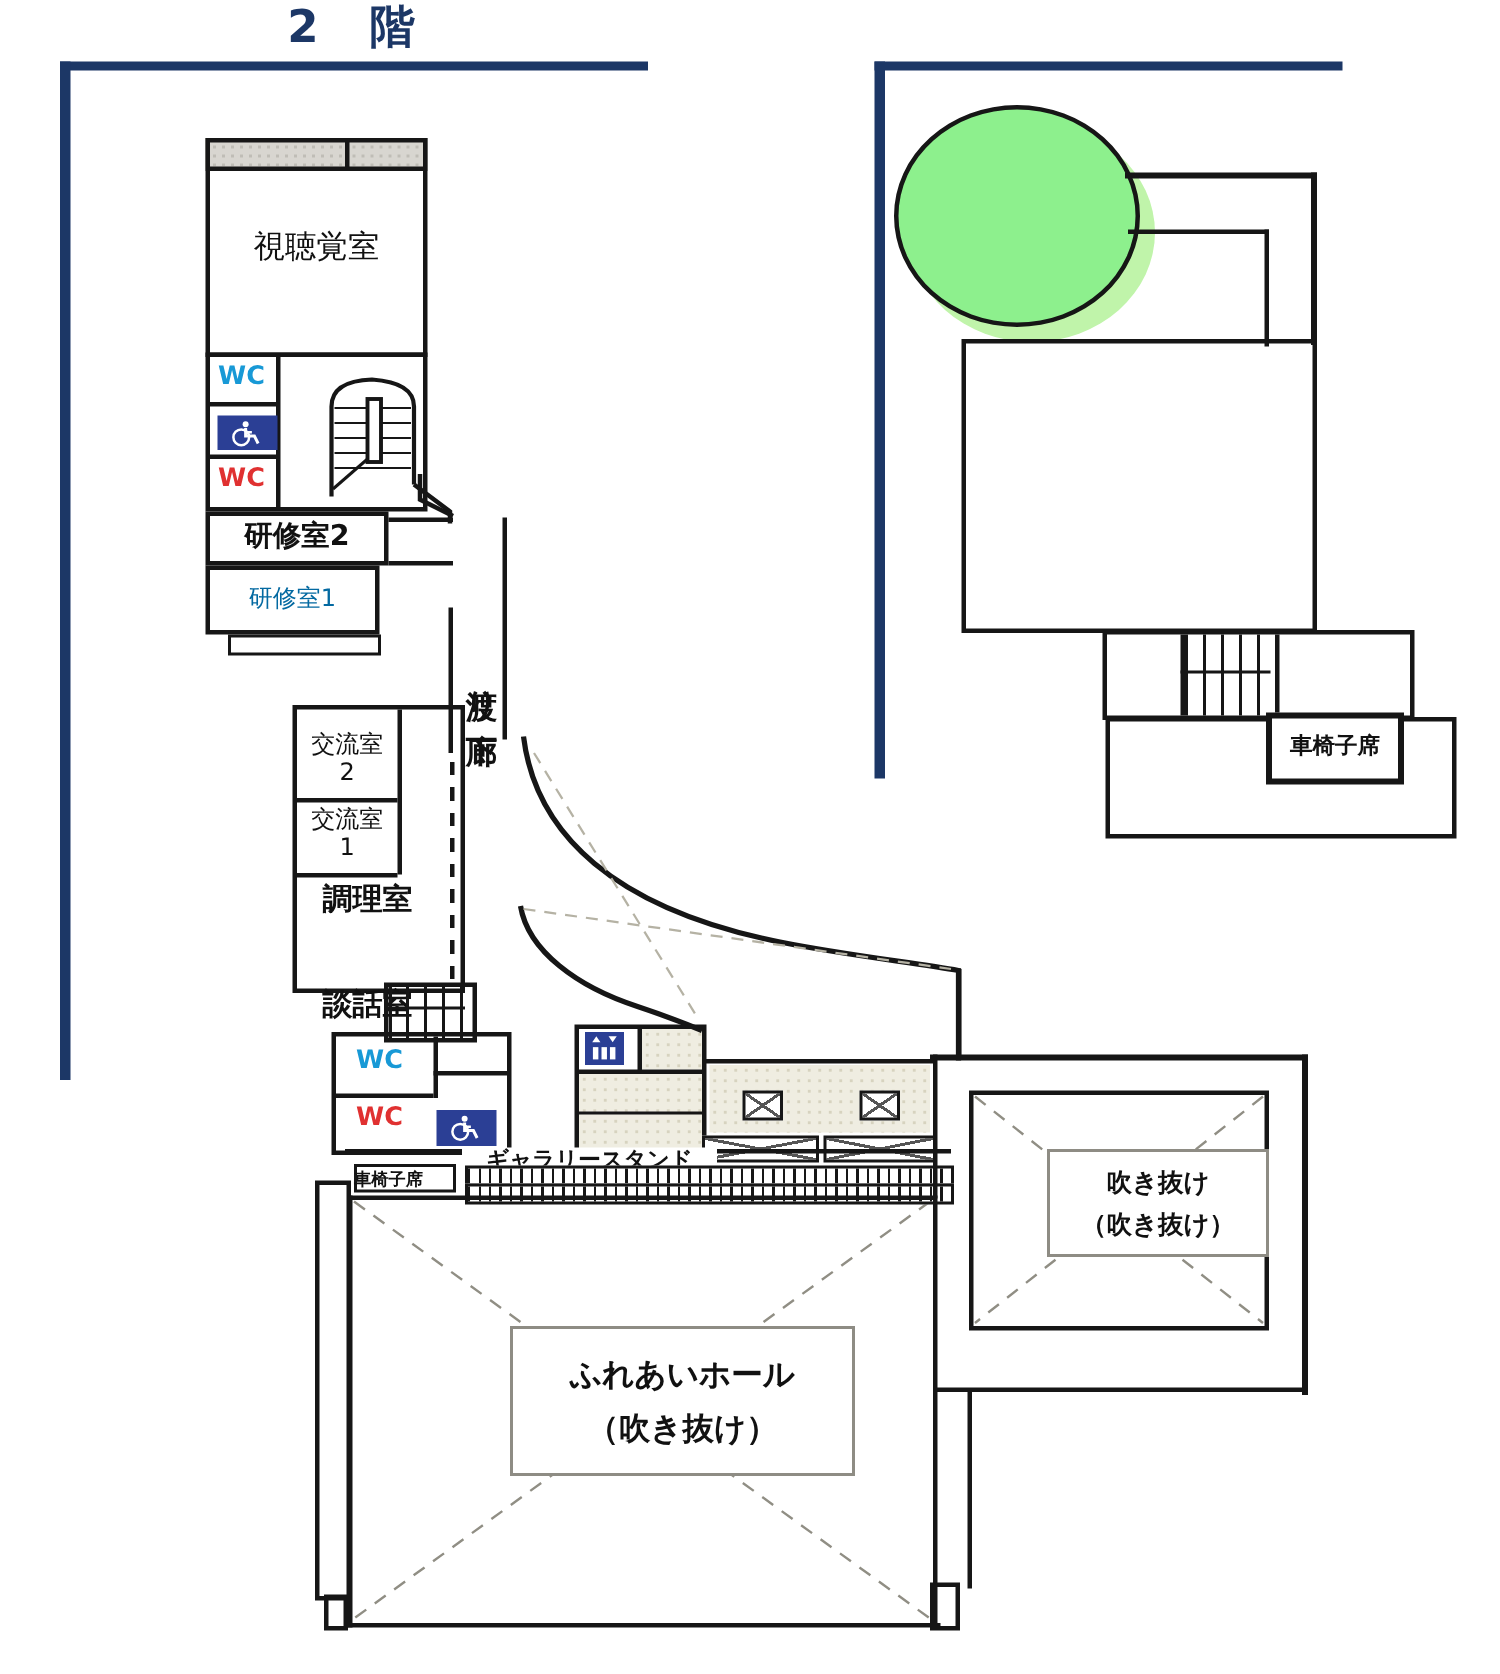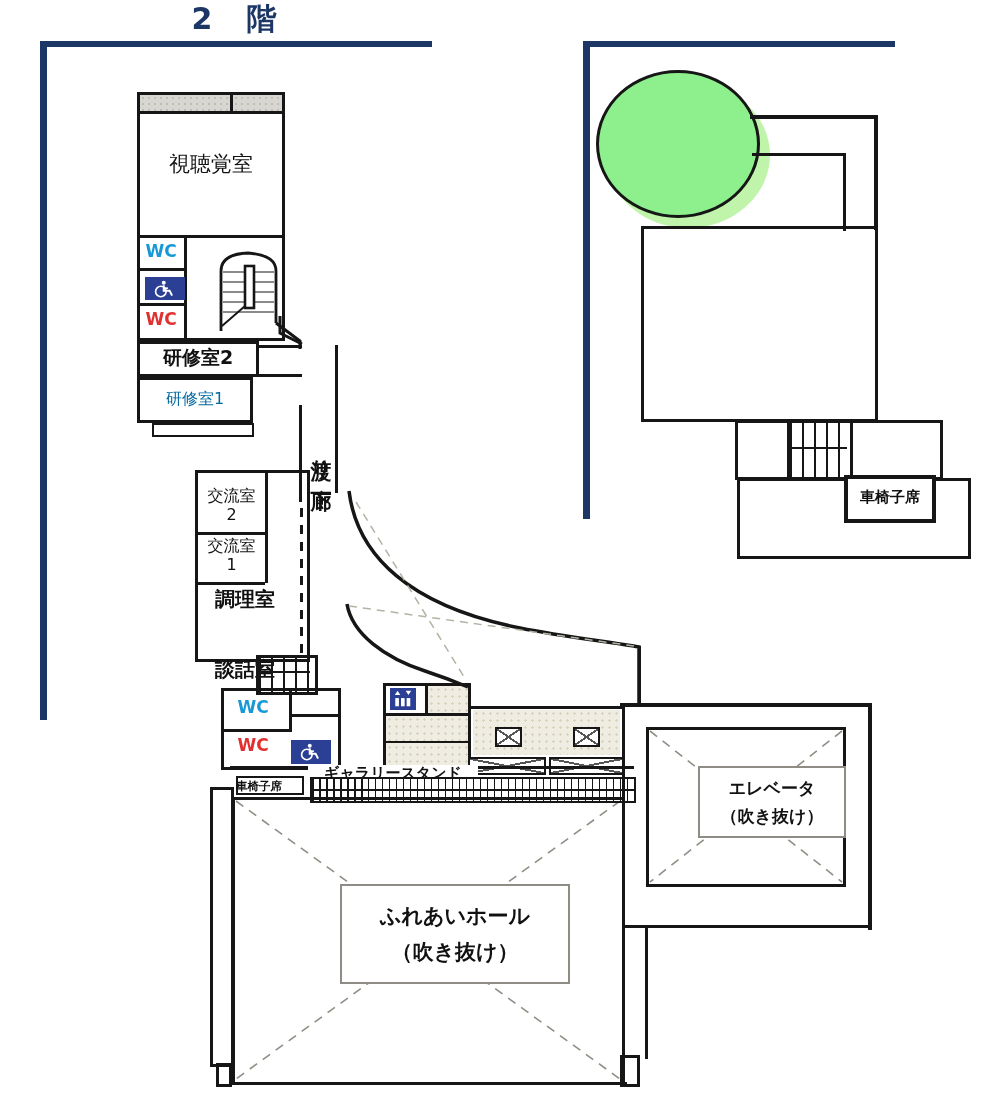--- a/index.html
+++ b/index.html
@@ -172,21 +172,21 @@
     <div style="font-size:21px;font-weight:600;">（吹き抜け）</div>
   </div>
 
   <div class="wall" style="left:620px;top:703px;width:252px;height:4px;"></div>
   <div class="wall" style="left:868px;top:703px;width:4px;height:227px;"></div>
   <div class="wall" style="left:622px;top:703px;width:3px;height:96px;"></div>
   <div class="wall" style="left:622px;top:925px;width:250px;height:3px;"></div>
   <div class="wall" style="left:638px;top:646px;width:3px;height:60px;"></div>
   <div class="room" style="left:646px;top:727px;width:200px;height:160px;border-width:3.5px;"></div>
   <div class="labelbox" style="left:698px;top:766px;width:148px;height:72px;gap:5px;">
-    <div style="font-size:17px;font-weight:600;">エレベータ</div>
+    <div style="font-size:17px;font-weight:600;">吹き抜け</div>
     <div style="font-size:17px;font-weight:600;">（吹き抜け）</div>
   </div>
   <div class="wall" style="left:645px;top:928px;width:3px;height:131px;"></div>
   <div class="room" style="left:620px;top:1055px;width:20px;height:32px;"></div>
 
   <div class="wall navy" style="left:583px;top:41px;width:312px;height:6px;"></div>
   <div class="wall navy" style="left:583px;top:41px;width:7px;height:478px;"></div>
 
   <div class="abs" style="left:606px;top:82px;width:164px;height:146px;border-radius:50%;background:#c0f4aa;"></div>
   <div class="abs" style="left:596px;top:70px;width:164px;height:148px;border-radius:50%;background:#8df08d;border:3px solid #161616;"></div>

